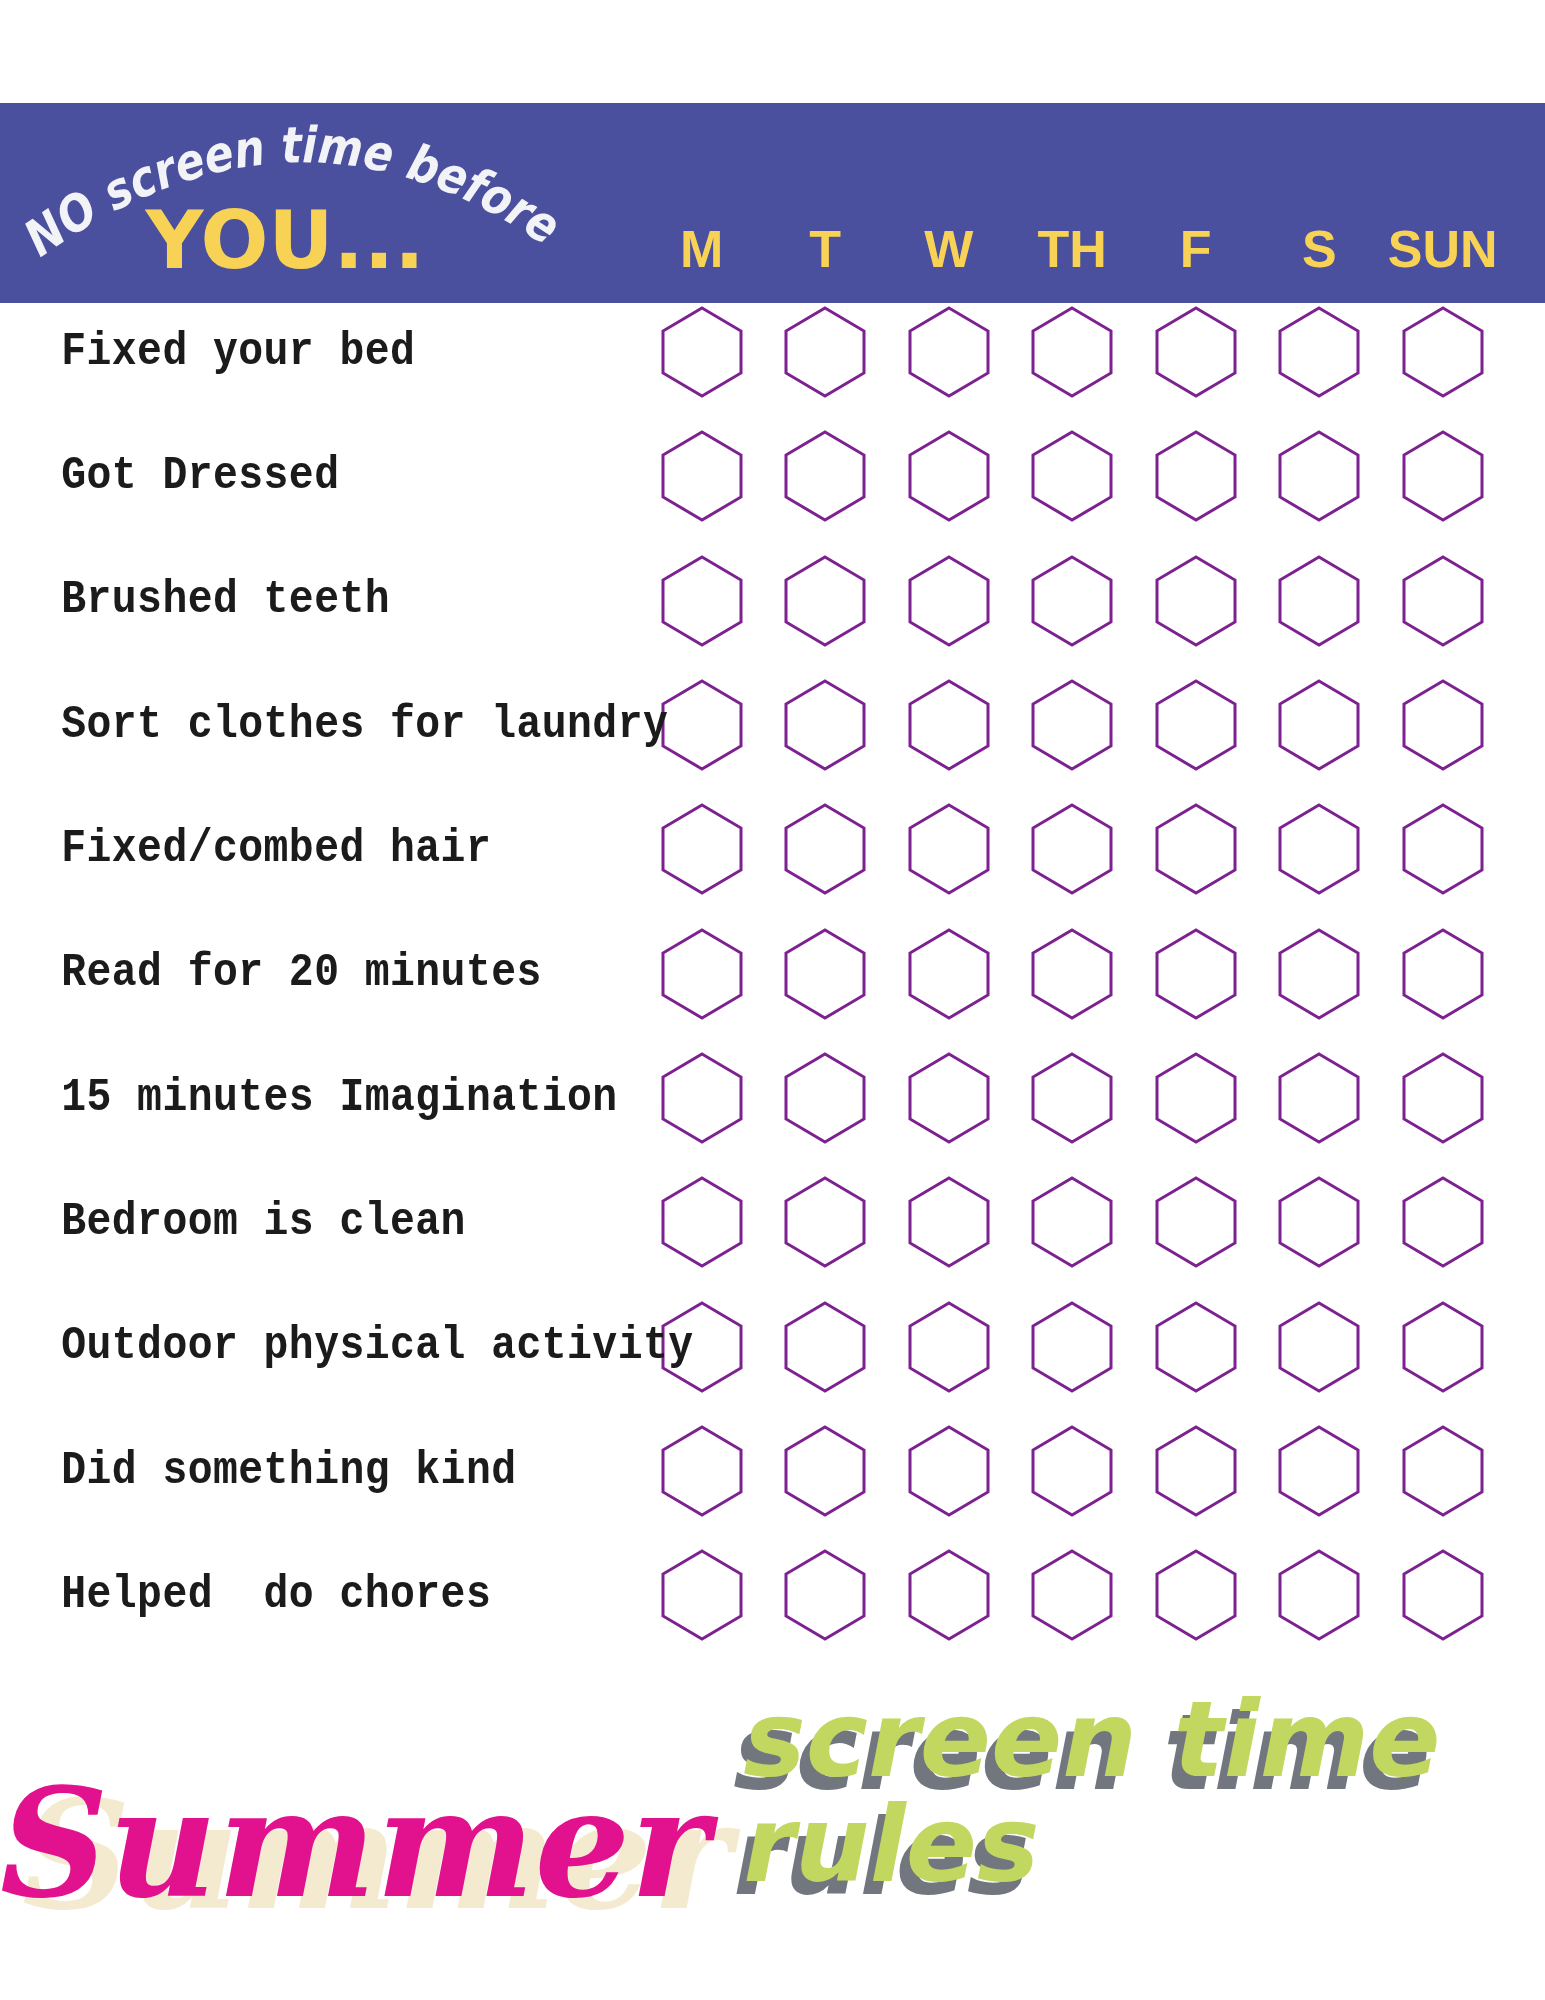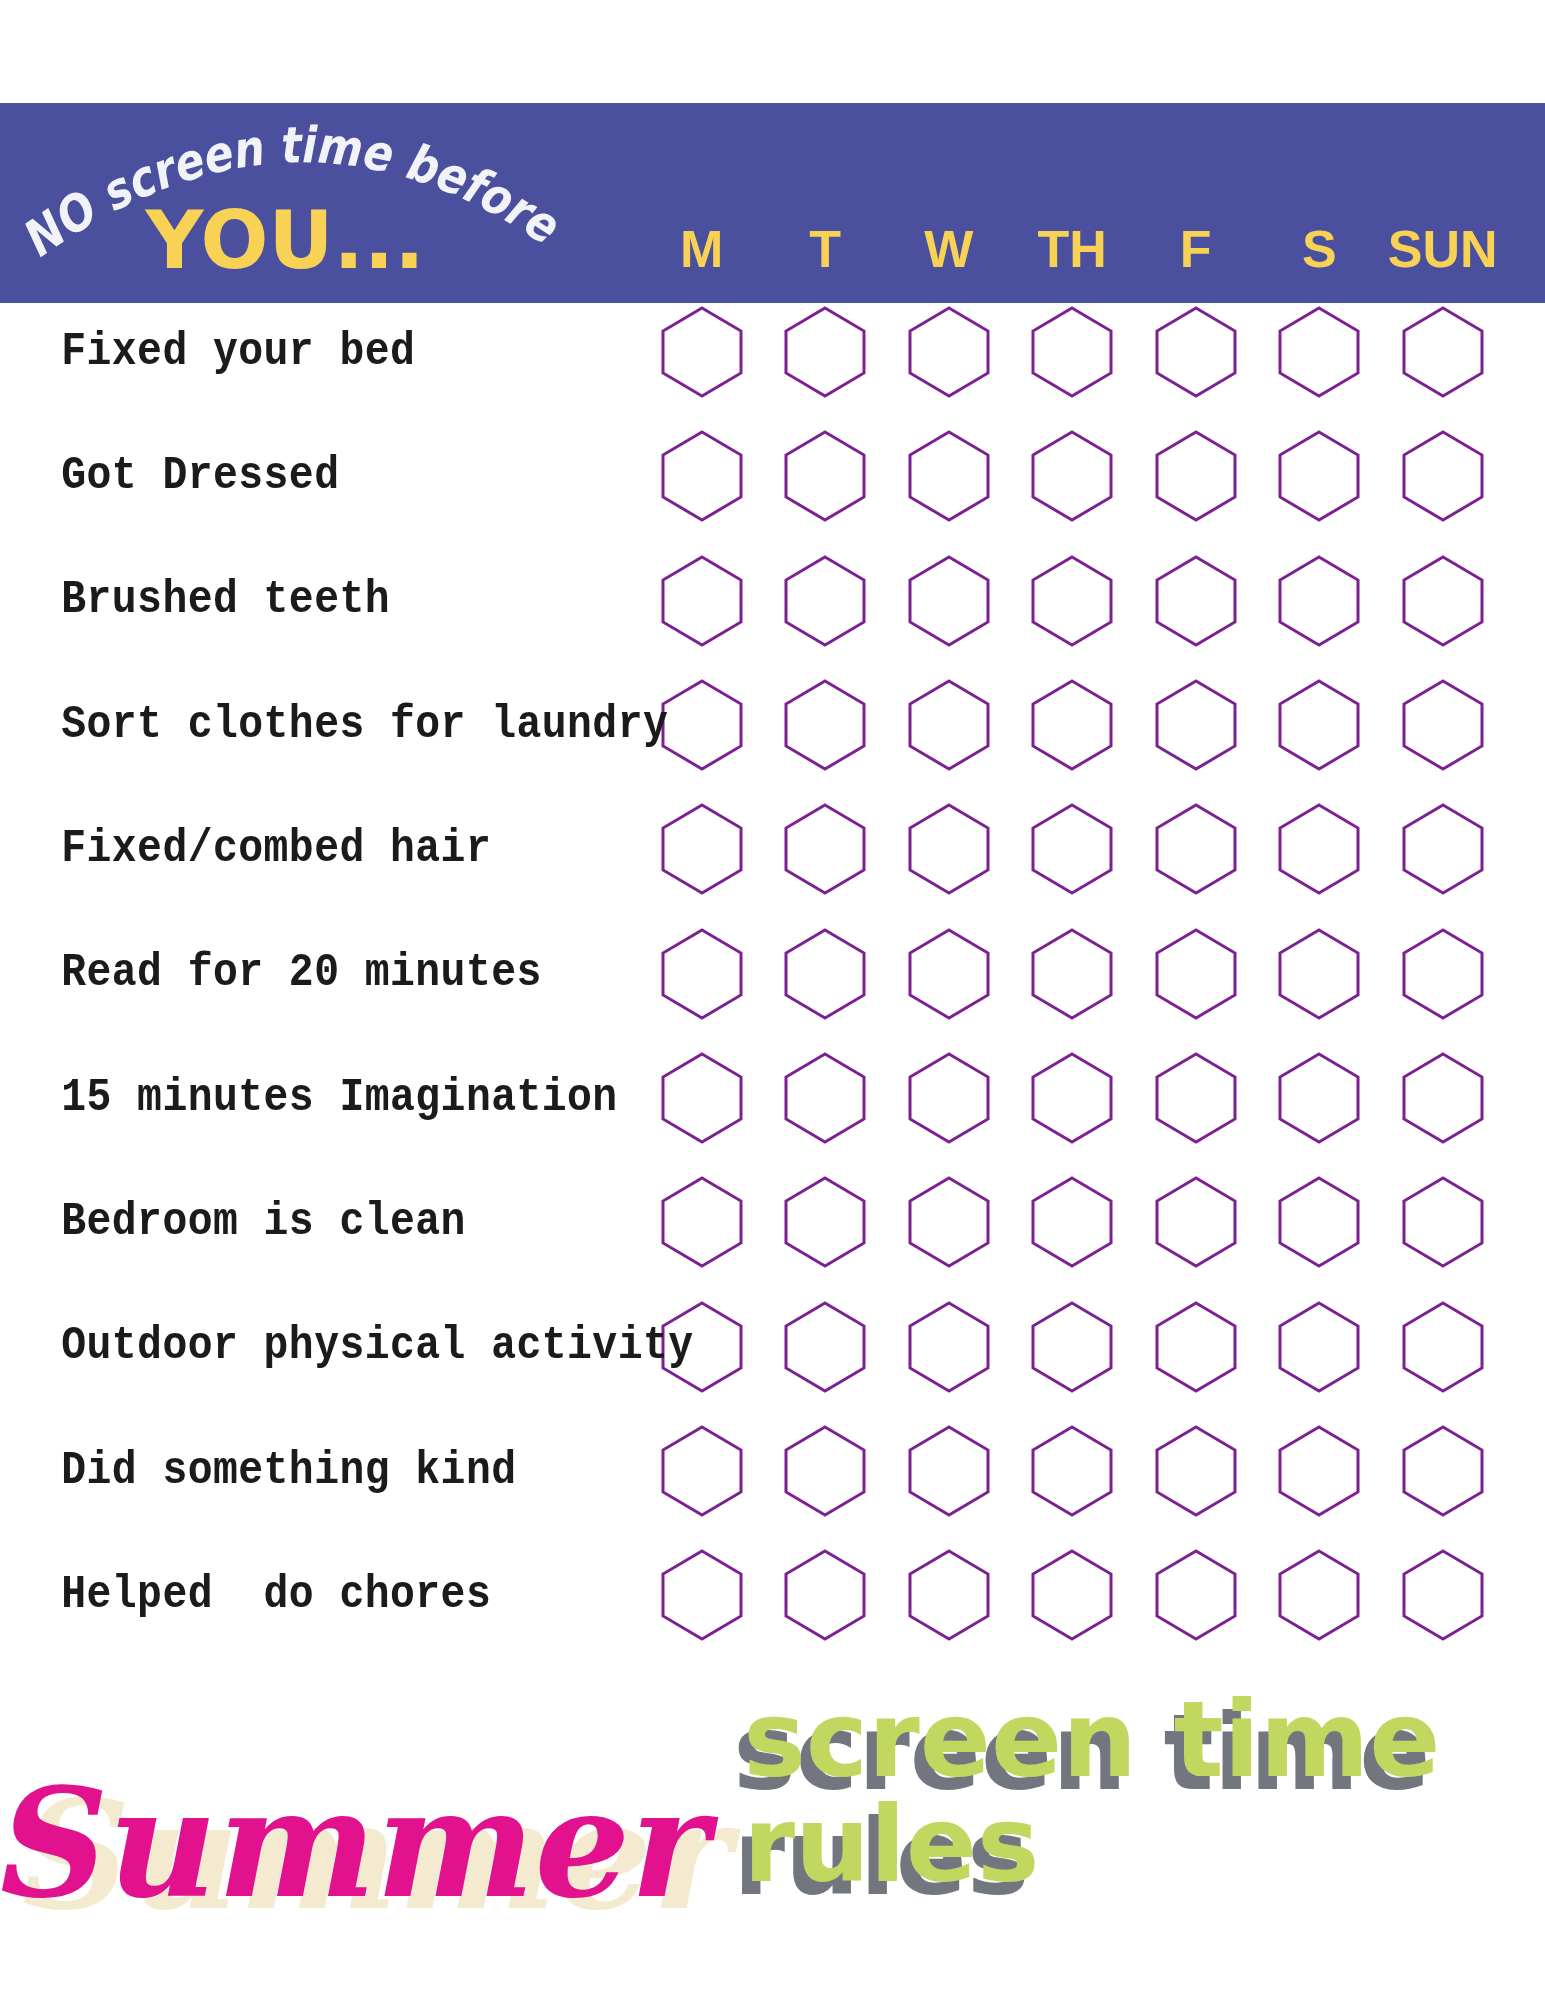--- a/index.html
+++ b/index.html
@@ -62,21 +62,21 @@
   .art{
     position:absolute;left:0;top:1728px;width:100%;height:190px;
     display:flex;justify-content:center;align-items:flex-end;gap:34px;
   }
   .summer{
     font-family:"DejaVu Serif",serif;font-style:italic;font-weight:bold;
     font-size:150px;line-height:1;color:var(--pink);
     text-shadow:22px 12px 0 var(--cream);
   }
   .rules{
-    font-family:"DejaVu Sans",sans-serif;font-weight:bold;
+    font-family:"DejaVu Sans",sans-serif;font-style:italic;font-weight:bold;
     font-size:105px;line-height:1;color:var(--green);
     text-shadow:-10px 13px 0 var(--gshadow);
     margin-bottom:20px;
   }
   
   .credit{
     position:absolute;left:0;top:1926px;width:100%;text-align:center;
     font-size:34px;color:var(--credit);letter-spacing:0.5px;
   }
   .credit span{display:inline-block;transform:scaleX(0.82);}

